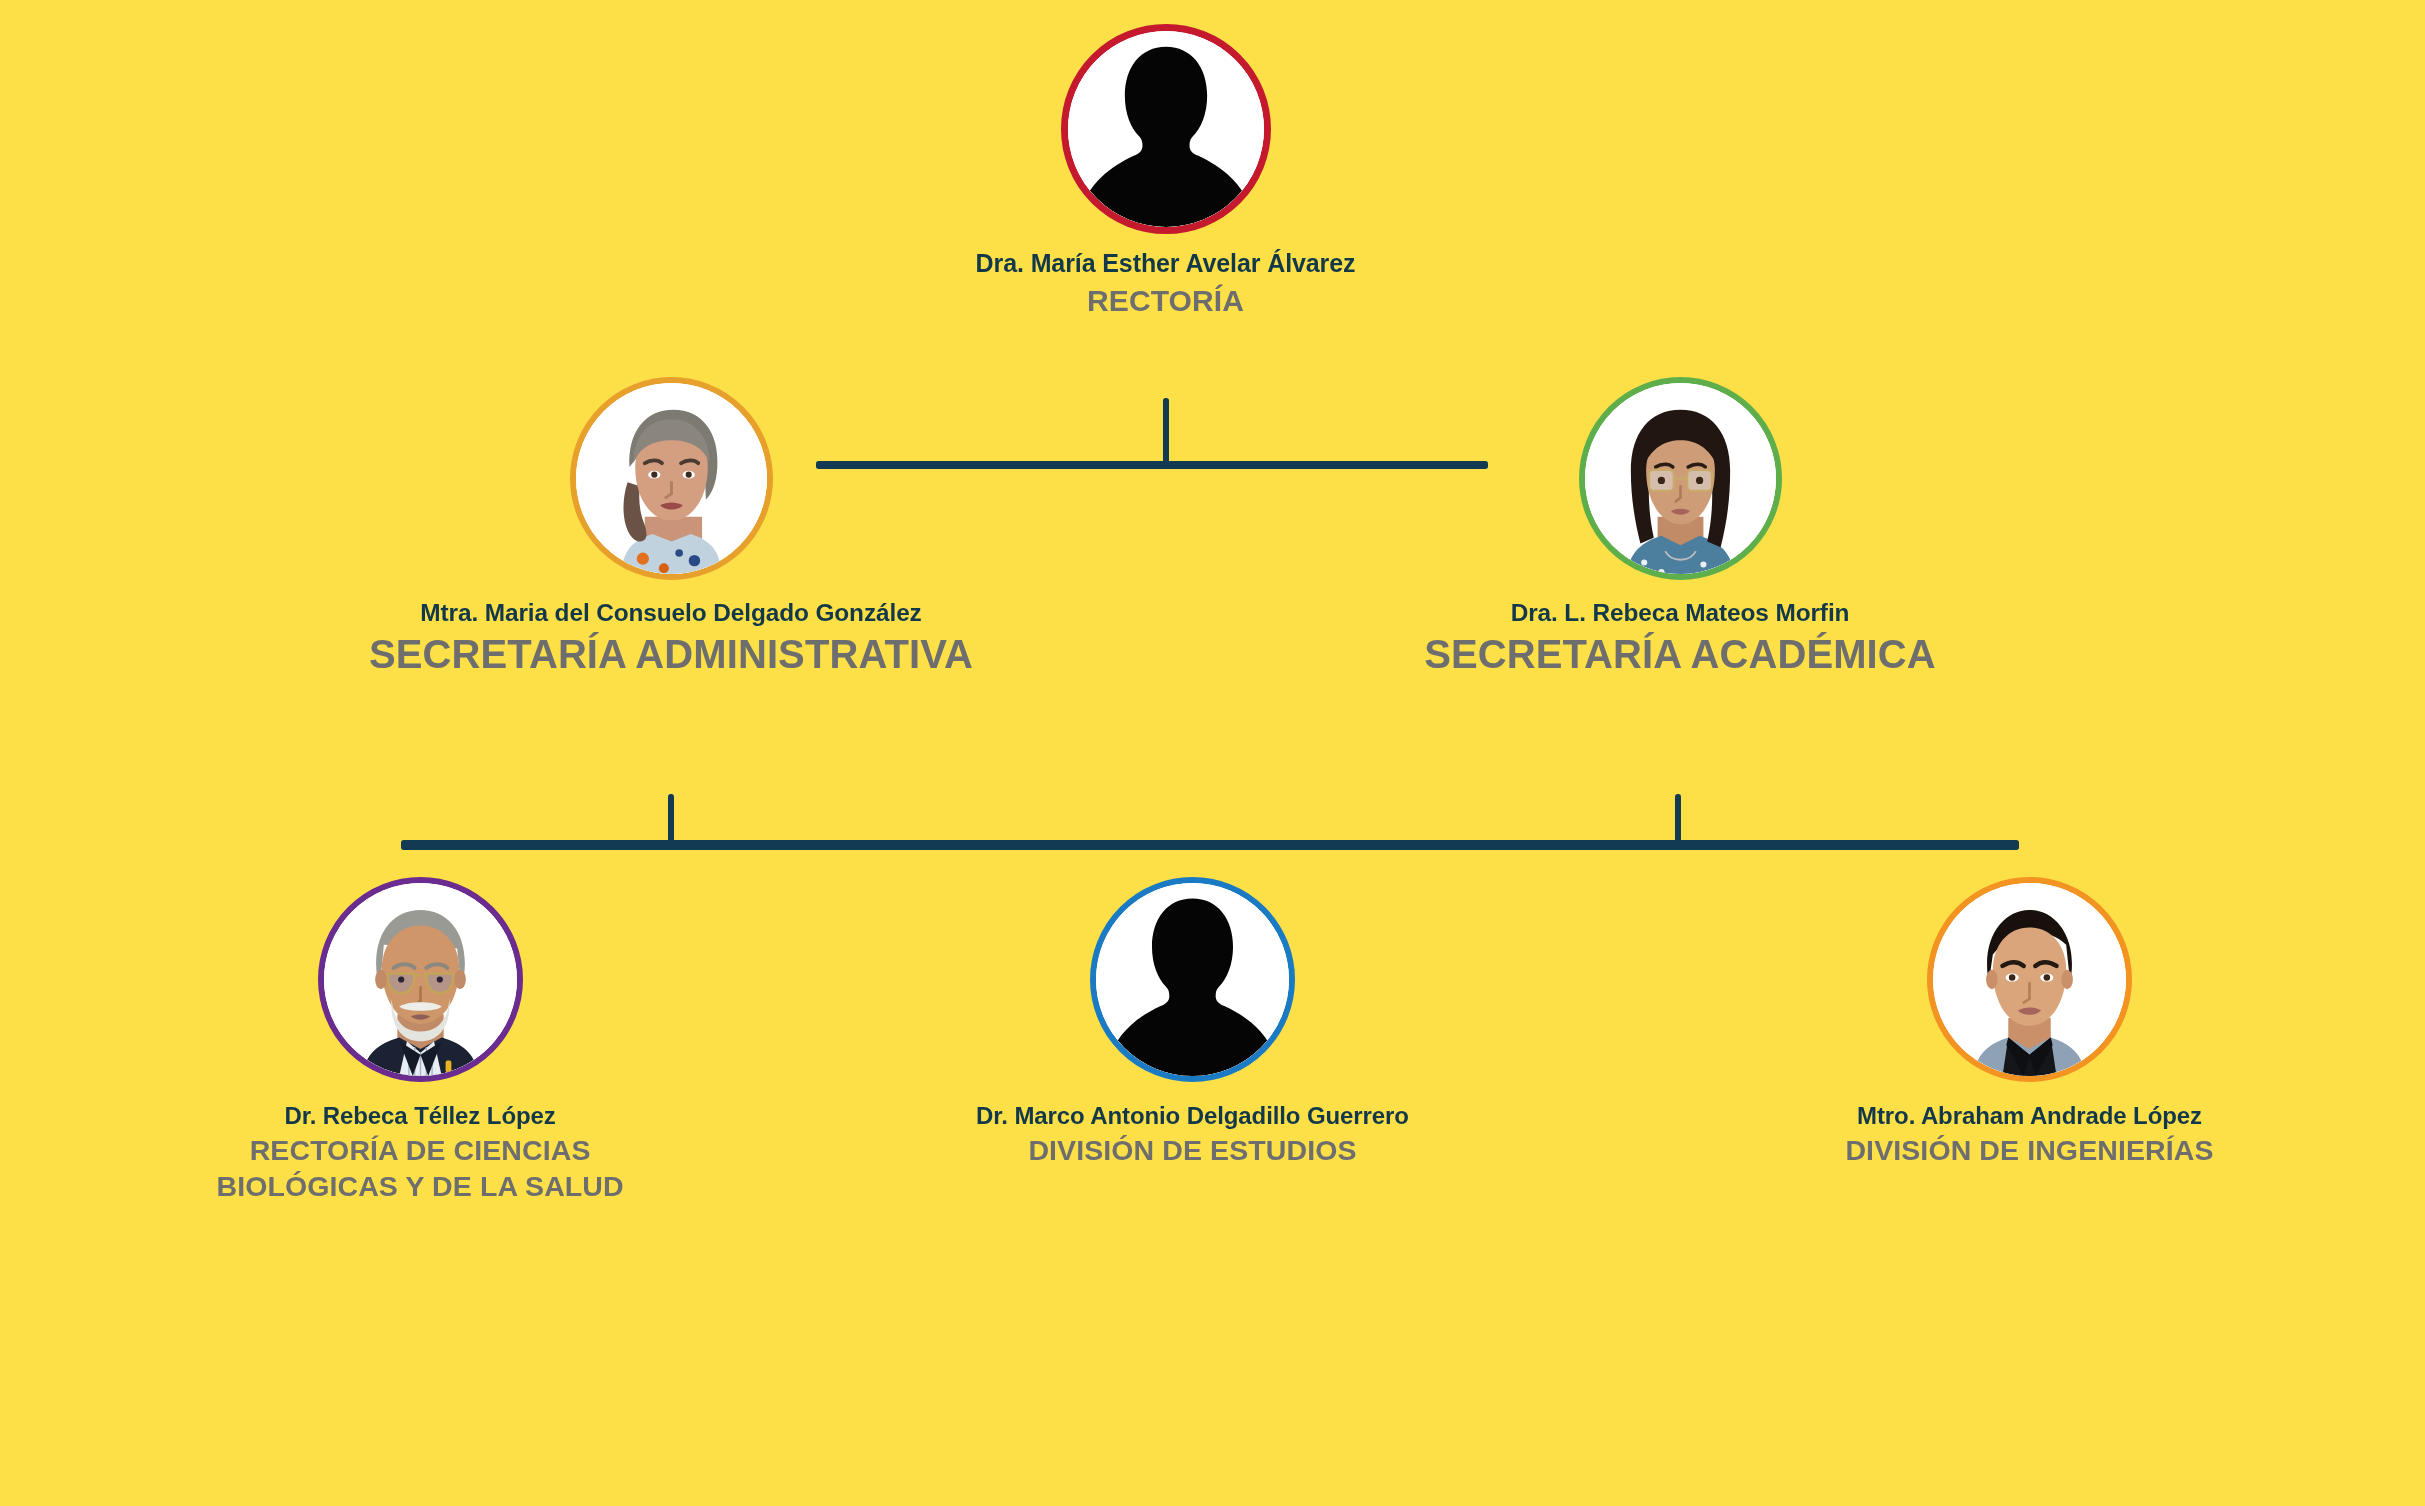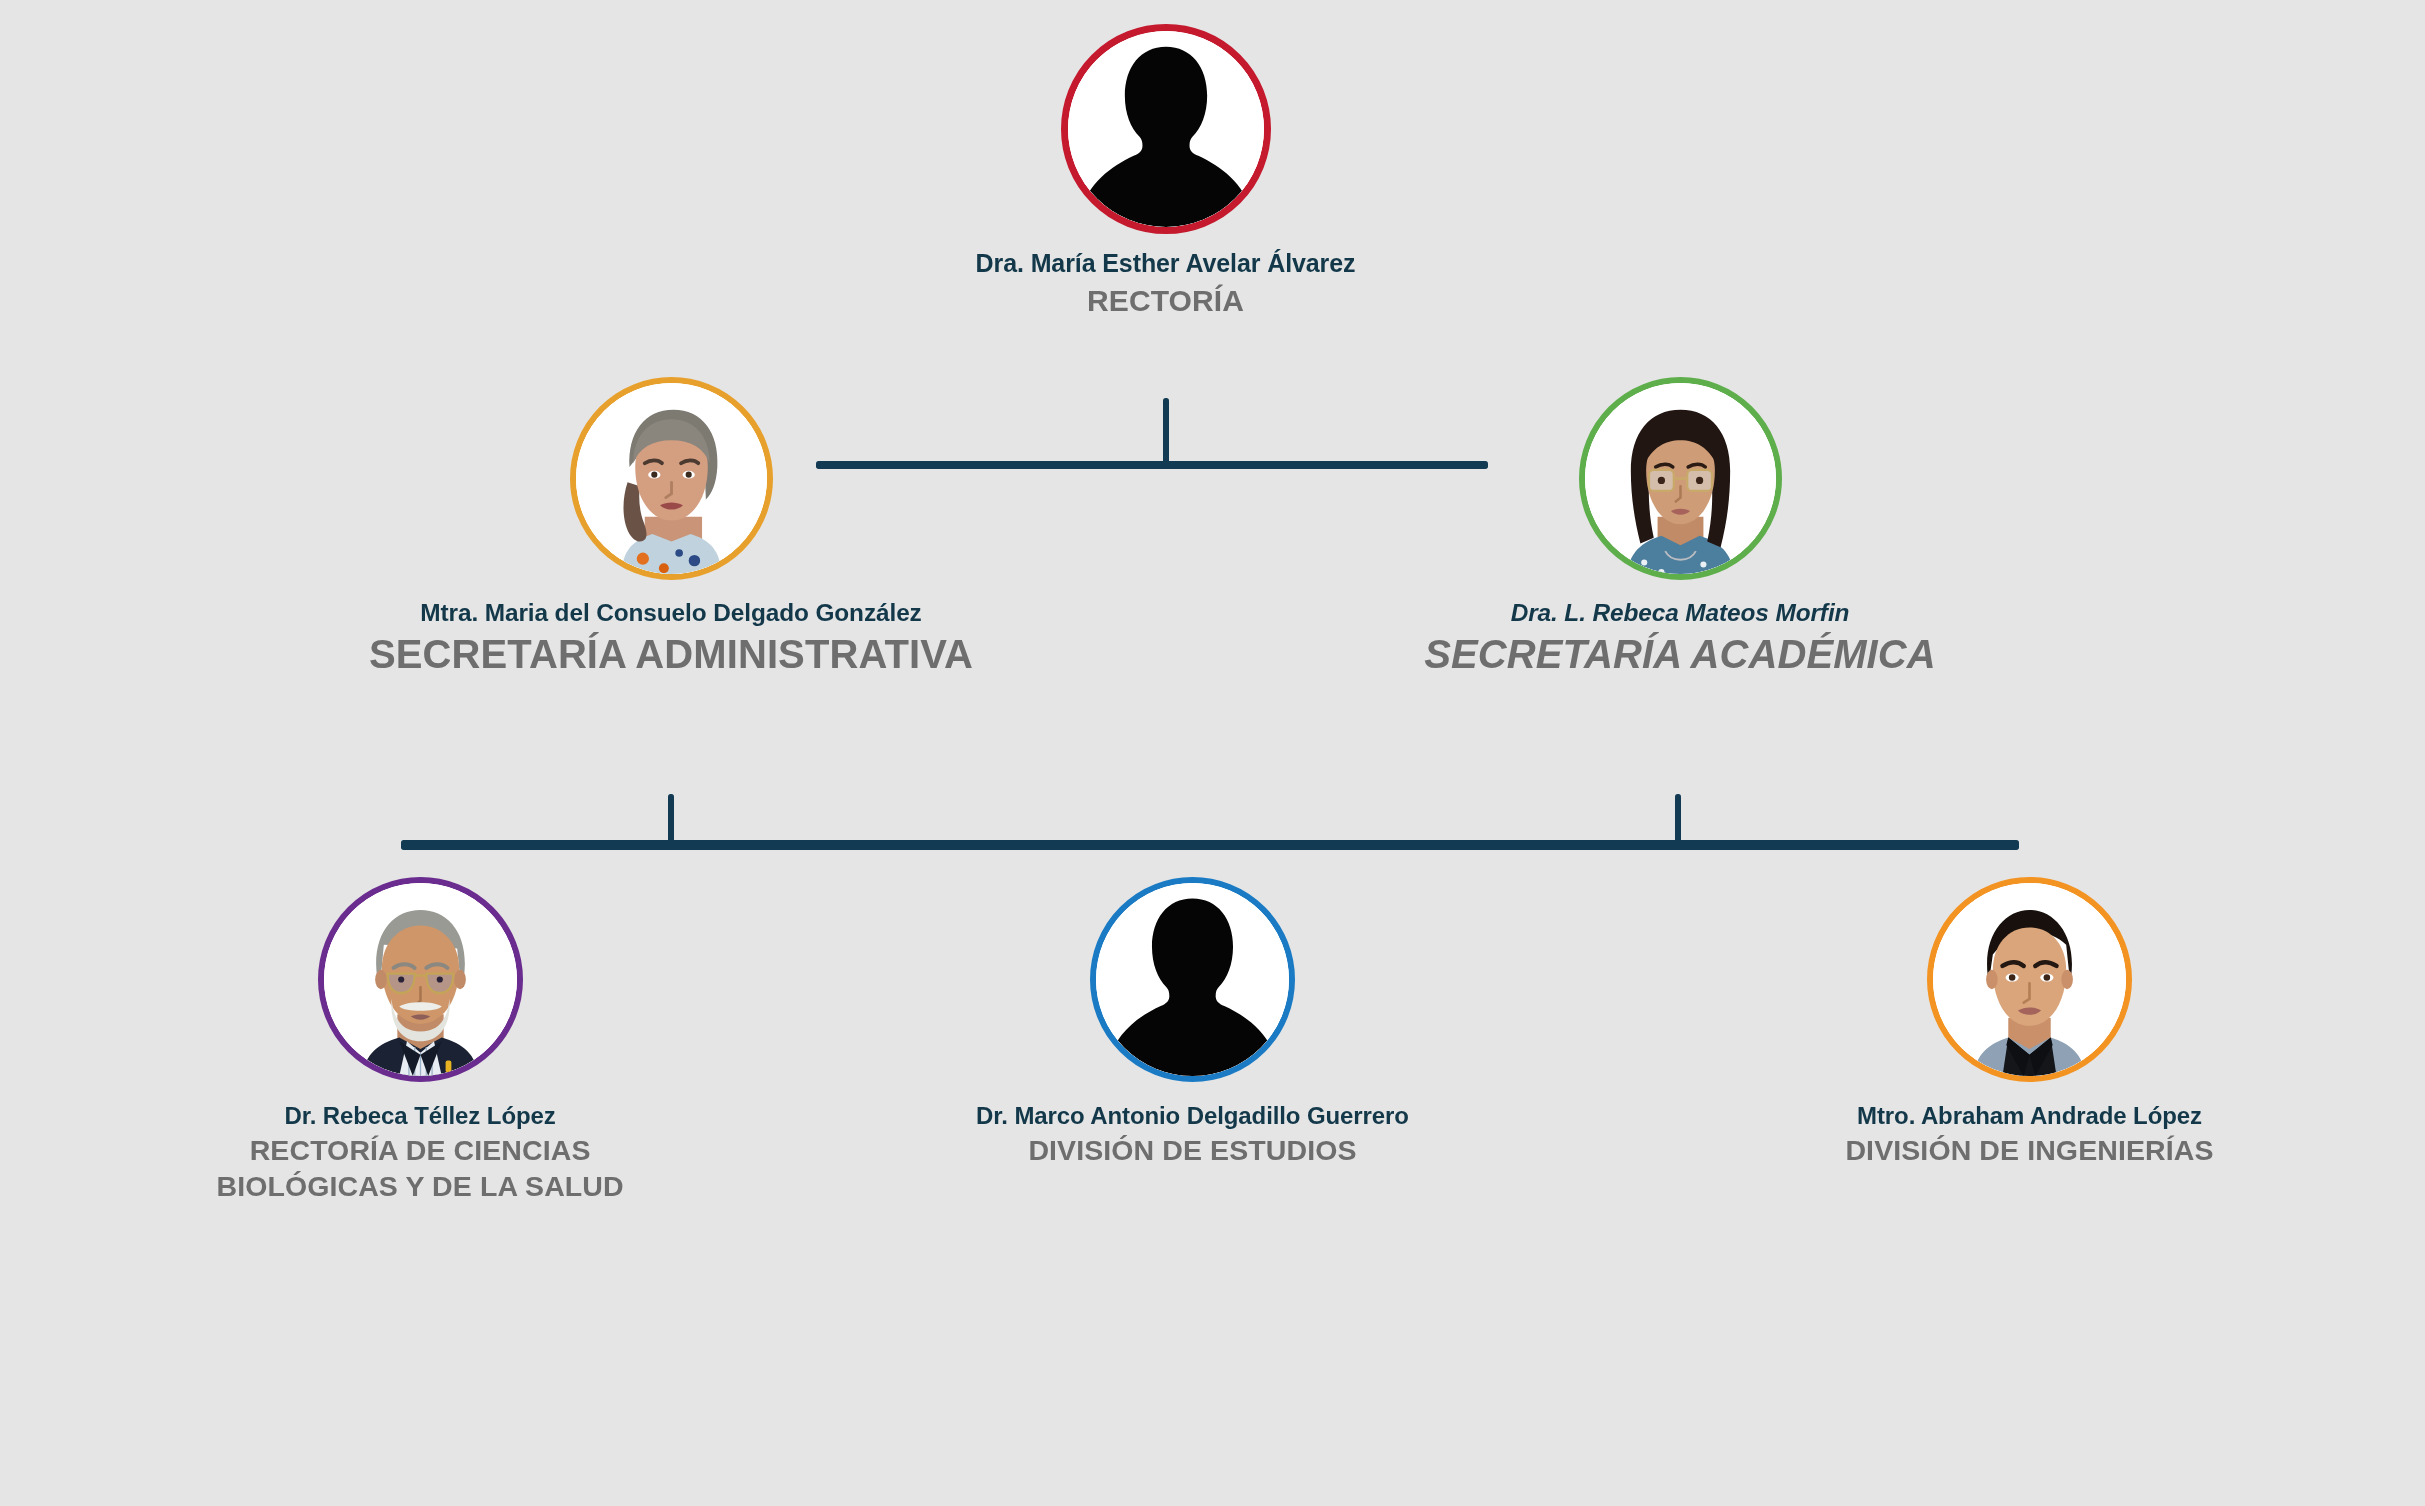--- a/index.html
+++ b/index.html
@@ -10,21 +10,21 @@
     height: 1507px;
     background: #ffffff;
     font-family: "Liberation Sans", sans-serif;
     overflow: hidden;
   }
 
   #chart {
     position: relative;
     width: 2426px;
     height: 1507px;
-    background: #e5e5e5;
+    background: #fde047;
   }
 
   
   .connector {
     position: absolute;
     background: #123A52;
     border-radius: 2.7px;
   }
   .connector.v-top      { left: 1163px; top: 398px;  width: 6.1px;    height: 69px; }
   .connector.h-top      { left: 816px; top: 461px;  width: 672px;  height: 7.5px; }
@@ -72,21 +72,21 @@
   .level-1 .person-name { font-size: 25px; margin-top: 15px; }
   .level-1 .person-role { font-size: 30px; margin-top: 6.1px; }
 
   
   .level-2 { width: 840px; }
   .level-2 .avatar-ring { width: 203px; height: 203px; border: 6.1px solid #E8A02C; }
   .level-2 .person-name { font-size: 24.4px; margin-top: 19px; text-align: center; }
   .level-2 .person-role { font-size: 40px; margin-top: 4.7px; }
 
   .node-admin { left: 251px; top: 377px; }
-  .node-acad  { left: 1260px; top: 377px; font-style: italic; }
+  .node-acad  { left: 1260px; top: 377px; }
   .node-acad .avatar-ring { border-color: #5FAE4C; }
 
   
   .level-3 .avatar-ring { width: 205px; height: 205px; border: 6.1px solid #6B2C8F; }
   .level-3 .person-name { font-size: 24px; margin-top: 20.3px; }
   .level-3 .person-role { font-size: 28.5px; margin-top: 4.7px; }
 
   .node-cbs  { left:   13.6px; top: 877px; width: 813px; }
   .node-eco  { left: 786px; top: 877px; width: 813px; }
   .node-ing  { left: 1623px; top: 877px; width: 813px; }

